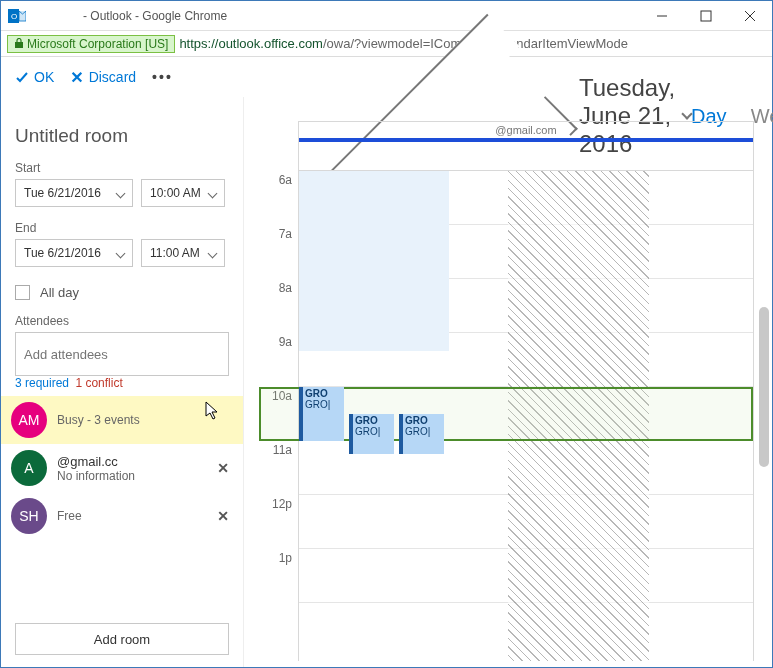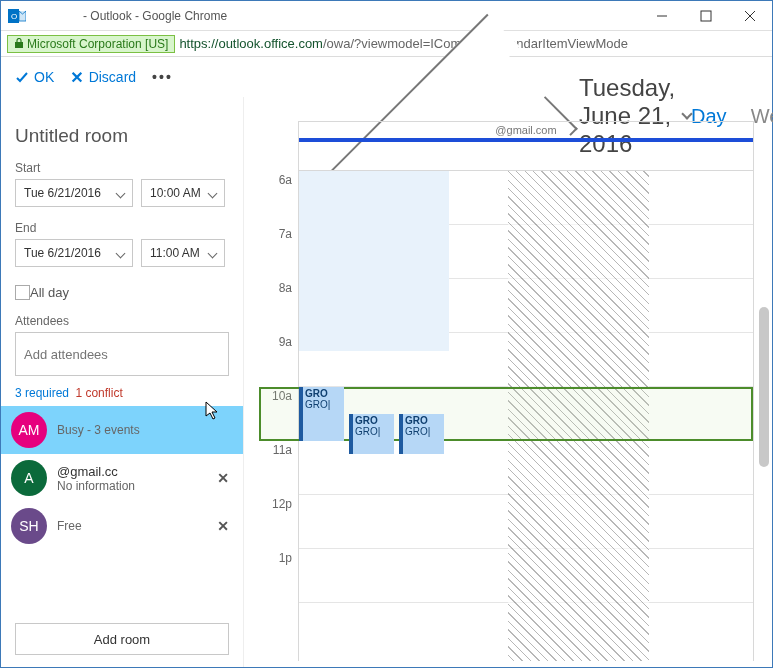--- a/index.html
+++ b/index.html
@@ -38,29 +38,29 @@
   
   .content { flex:1; display:flex; overflow:hidden; position:relative;}
   .left { width:243px; border-right:1px solid #eee; padding:0 14px; display:flex; flex-direction:column; background:#fff; position:relative;}
   .event-title { font-size:19px; color:#555; font-weight:400;}
   .label { font-size:12px; color:#666; margin-top:14px; margin-bottom:4px;}
   .row { display:flex; gap:8px;}
   .select { border:1px solid #c8c8c8; height:28px; display:flex; align-items:center; padding:0 8px; font-size:12px; color:#333; background:#fff; justify-content:space-between; cursor:pointer;}
   .select.date{ width:118px;}
   .select.time{ width:84px;}
   .dd { border: solid #666; border-width:0 1px 1px 0; display:inline-block; padding:3px; transform: rotate(45deg); margin-left:6px;}
-  .allday { display:flex; align-items:center; gap:0; margin-top:18px; font-size:13px; color:#555;}
+  .allday { display:flex; align-items:center; gap:10px; margin-top:18px; font-size:13px; color:#555;}
   .checkbox { width:15px; height:15px; border:1px solid #aaa; background:#fff;}
   .textinput{ border:1px solid #c8c8c8; height:44px; padding:4px 8px; font-size:13px; color:#999; width:100%;}
-  .summary-line{ font-size:12px; margin-top:10px;}
+  .summary-line{ font-size:12px; }
   .summary-line .req{ color:#0078d7;}
   .summary-line .conf{ color:#c0392b; margin-left:3px;}
   .attendee-list{ margin:6px -14px 0 -14px;}
   .att { display:flex; align-items:center; padding:6px 14px 6px 10px; gap:10px;}
-  .att:first-child{ background:#7dd3fc;}
+  .att:first-child{ background:#fef9c3;}
   .avatar{ width:36px;height:36px;border-radius:50%; color:#fff; display:flex; align-items:center; justify-content:center; font-size:14px; font-weight:500; flex:0 0 36px;}
   .att-info{ flex:1; overflow:hidden;}
   .att-name{ font-size:13px; color:#333; white-space:nowrap; overflow:hidden; text-overflow:ellipsis;}
   .att-status{ font-size:12px; color:#666;}
   .remove-x{ color:#555; font-weight:bold; cursor:pointer; font-size:14px;}
   .add-room{ border:1px solid #c8c8c8; height:32px; display:flex; align-items:center; justify-content:center; font-size:13px; color:#333; margin-top:auto; margin-bottom:12px; cursor:pointer;}
   
   .fake-cursor{ position:absolute; left:204px; top:304px; z-index:50;}
   .fake-cursor svg{ width:16px; height:20px;}
 

